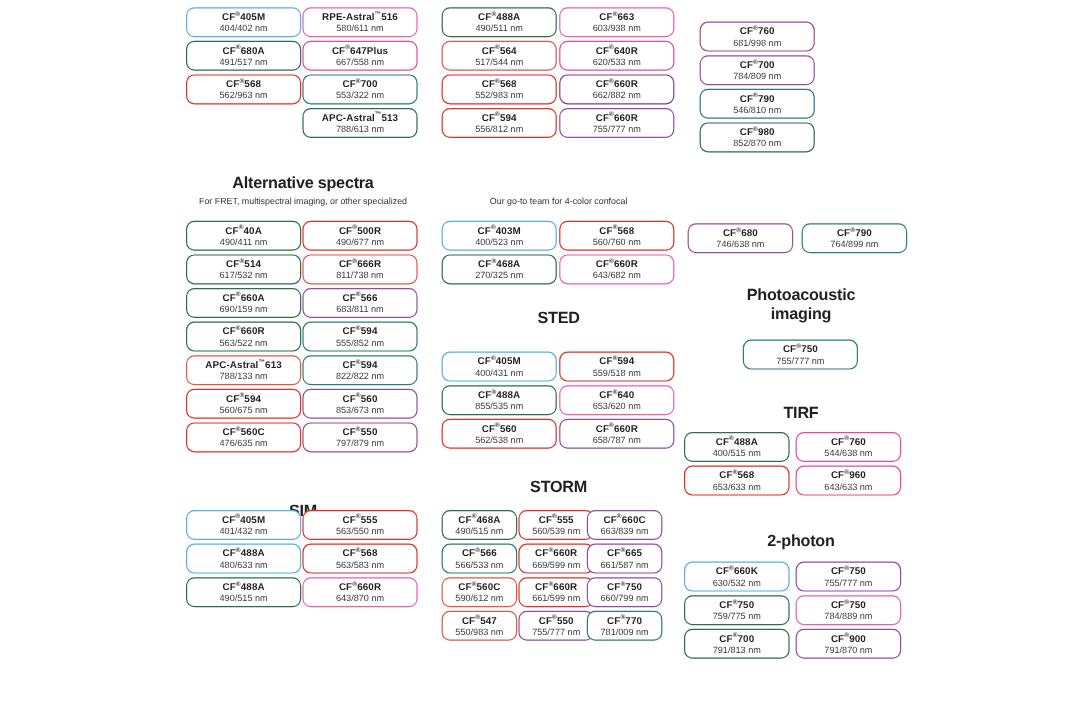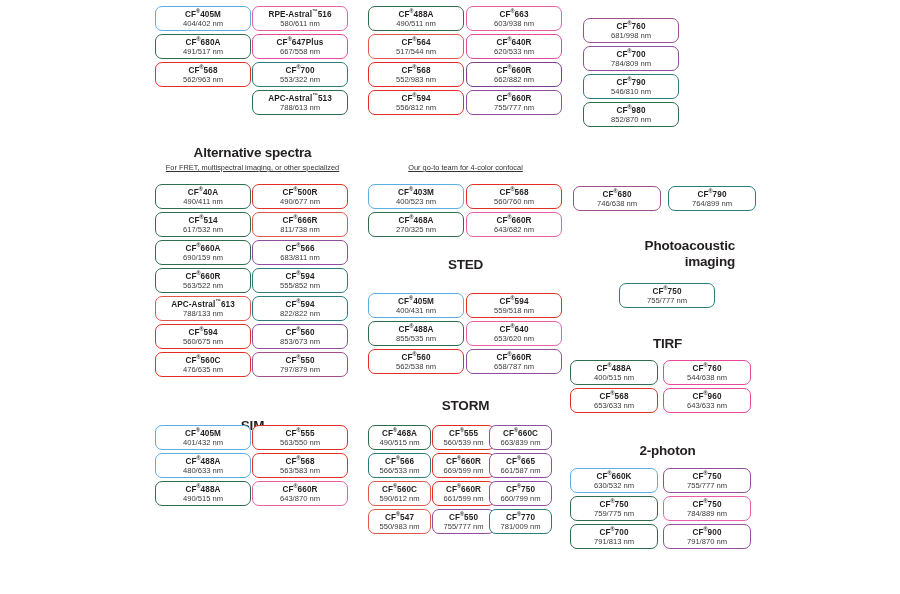--- a/index.html
+++ b/index.html
@@ -45,29 +45,28 @@
   
   .sec-title{
     position:absolute;
     font-size:13.5px;
     font-weight:bold;
     color:#231f20;
     text-align:center;
     white-space:nowrap;
     letter-spacing:-.2px;
   }
-  .sec-title.two-line{white-space:normal;line-height:1.18;text-align:right;}
+  .sec-title.two-line{white-space:normal;line-height:1.18;}
   .sec-sub{
     position:absolute;
     font-size:7.8px;
     font-weight:normal;
     color:#333;
     text-align:center;
     white-space:nowrap;
-    text-decoration:underline;
   }
 </style>
 </head>
 <body>
 
 <div id="root">
 
   <div></div>
   <div></div>
   <div></div>

